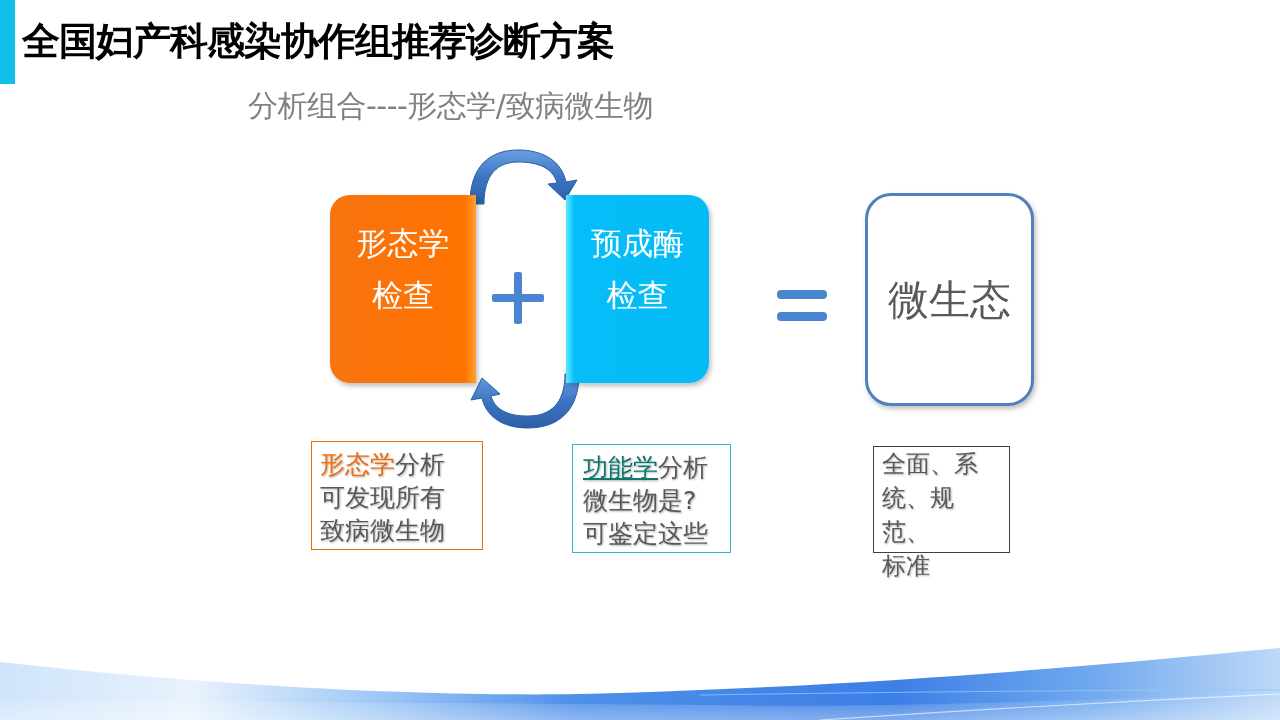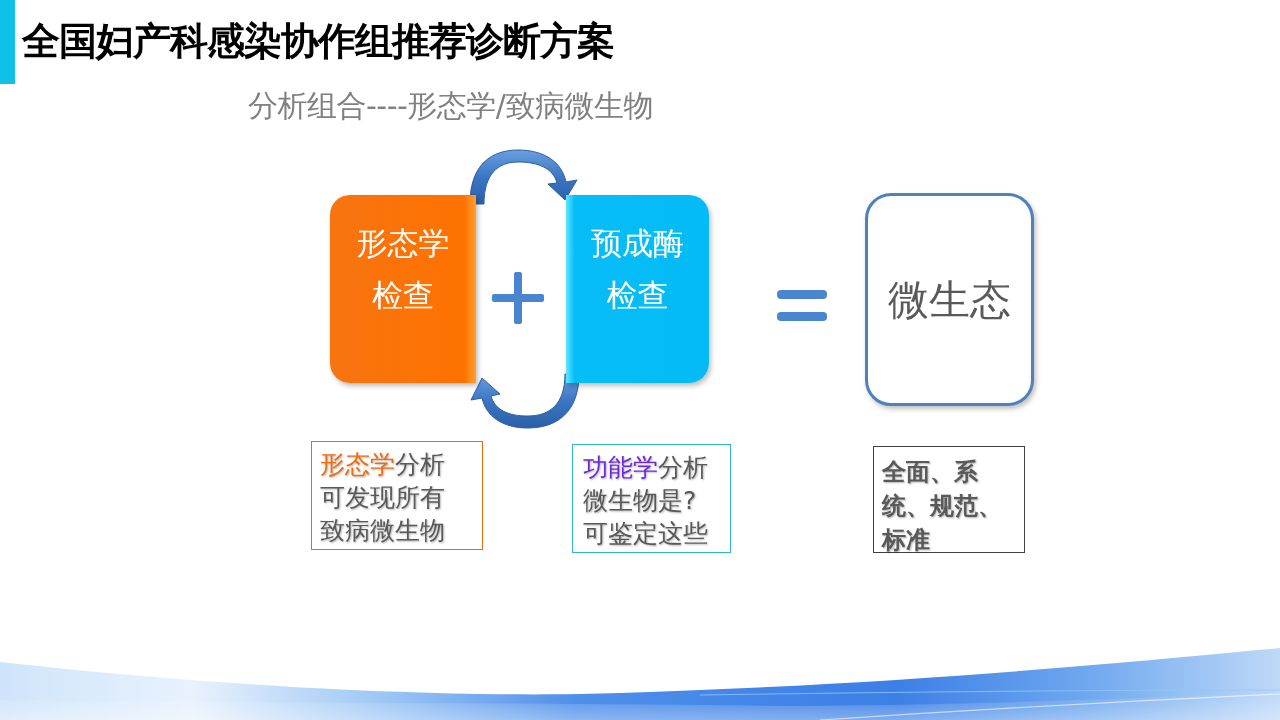--- a/index.html
+++ b/index.html
@@ -51,23 +51,23 @@
     }
 
     .arrow-svg { position: absolute; }
 
     .note {
       position: absolute; background: #ffffff; font-size: 25px; line-height: 33px; color: #595959;
       text-shadow: 1px 1px 2px rgba(0,0,0,0.3); padding: 6px 8px;
     }
     .note-orange { left: 303px; top: 441px; width: 172px; height: 109px; border: 1px solid #E46C0A; margin-left: 8px; }
     .note-blue { left: 572px; top: 444px; width: 159px; height: 109px; border: 1px solid #31B6D0; padding-left: 10px; }
-    .note-gray { left: 873px; top: 446px; width: 152px; height: 107px; border: 1px solid #404040; font-weight: bold; line-height: 34px; padding: 8px 8px; font-size: 24px; }
+    .note-gray { left: 873px; top: 446px; width: 137px; height: 107px; border: 1px solid #404040; font-weight: normal; line-height: 34px; padding: 0 8px; font-size: 24px; }
     .hl-orange { color: #F26B0F; }
-    .hl-blue { color: #6d28d9; }
+    .hl-blue { color: #0f766e; text-decoration: underline; }
 
     .wave { position: absolute; left: 0; top: 620px; width: 1280px; height: 100px; }
   </style>
 </head>
 <body>
 
 <div class="accent-bar"></div>
 <div class="title">全国妇产科感染协作组推荐诊断方案</div>
 <div class="subtitle">分析组合----形态学/致病微生物</div>
 

